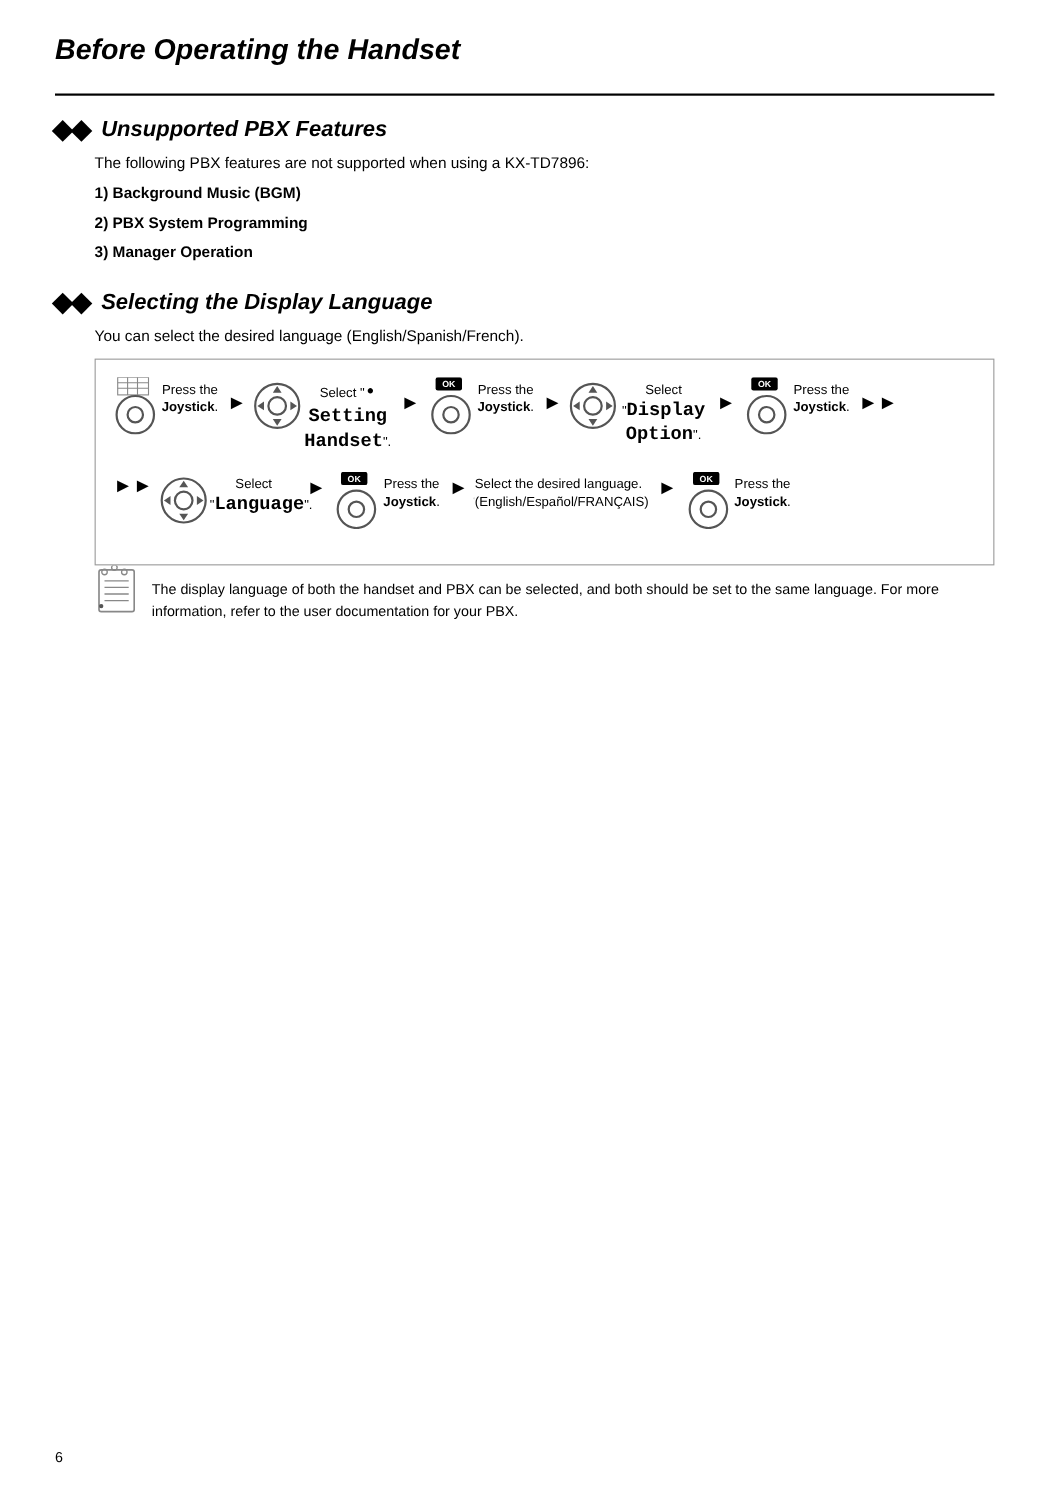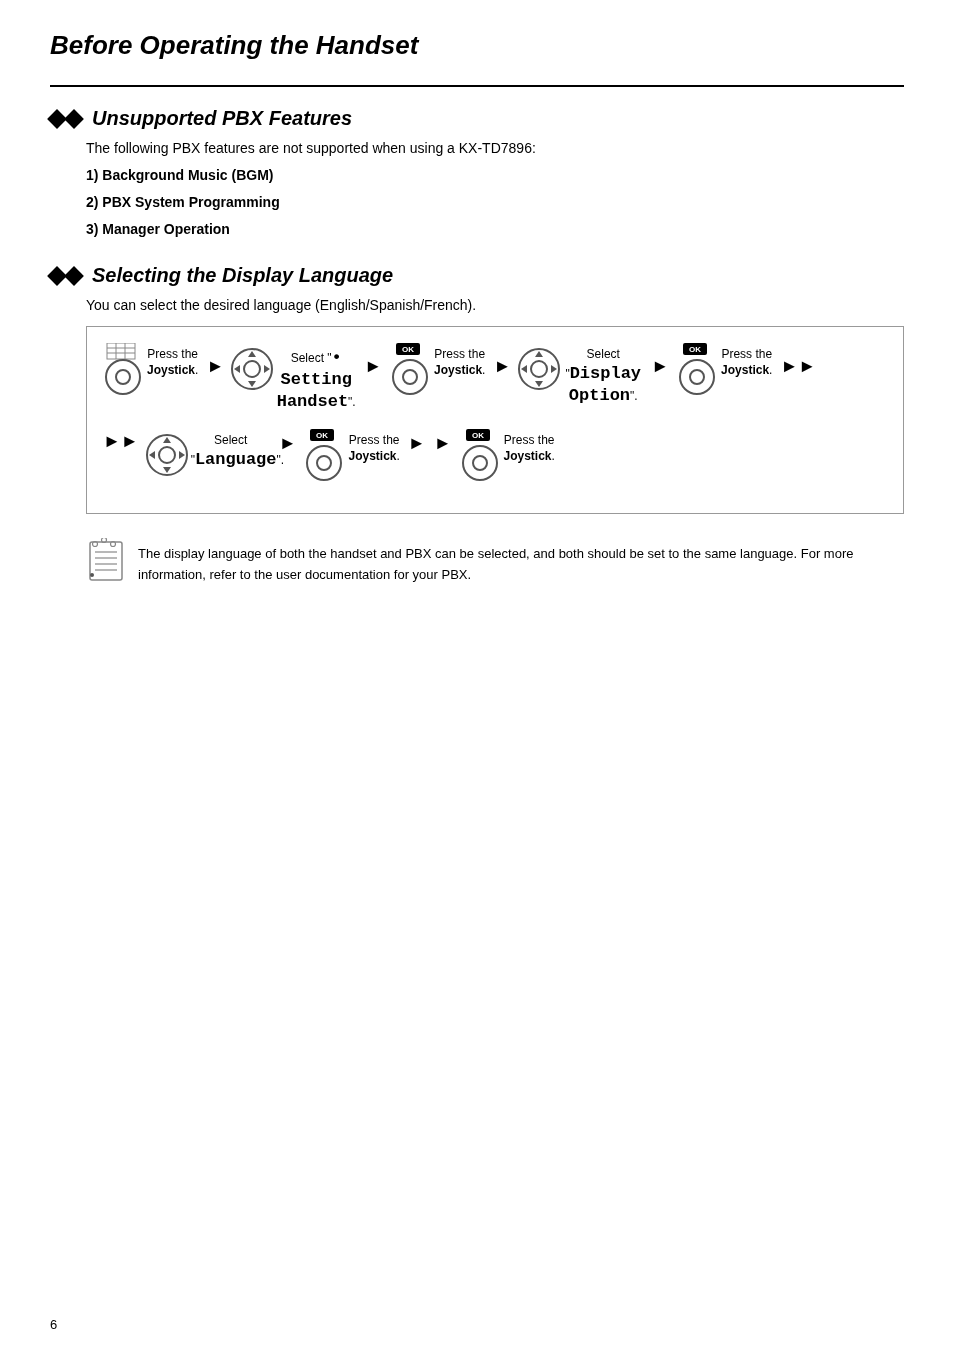--- a/index.html
+++ b/index.html
@@ -116,22 +116,22 @@
 
     .step-label code {
       font-family: 'Courier New', monospace;
       font-size: 17px;
       font-weight: bold;
     }
 
     
     .note-box {
       display: flex;
-      align-items: center;
-      margin-top: 24px;
+      align-items: flex-end;
+      margin-top: 0;
       margin-left: 0;
     }
 
     .note-icon {
       margin-right: 12px;
       font-size: 28px;
       flex-shrink: 0;
     }
 
     .note-text {
@@ -284,20 +284,31 @@
             <rect x="10" y="0" width="24" height="12" rx="2" fill="#000"></rect>
             <text x="22" y="9" font-size="8" font-weight="bold" fill="white" text-anchor="middle" font-family="Arial">OK</text>
             <circle cx="24" cy="34" r="17" fill="white" stroke="#555" stroke-width="2"></circle>
             <circle cx="24" cy="34" r="7" fill="white" stroke="#555" stroke-width="2"></circle>
           </svg>
           <div class="step-label">Press the<br><span class="bold">Joystick</span>.</div>
         </div>
 
         <div class="arrow">►</div>
 
+        <div class="diagram-step" style="max-width:160px;">
+          <svg width="48" height="48" viewBox="0 0 48 48">
+            <circle cx="24" cy="26" r="20" fill="white" stroke="#555" stroke-width="2"></circle>
+            <circle cx="24" cy="26" r="8" fill="white" stroke="#555" stroke-width="2"></circle>
+            <polygon points="24,8 20,14 28,14" fill="#555"></polygon>
+            <polygon points="24,44 20,38 28,38" fill="#555"></polygon>
+            <polygon points="6,26 12,22 12,30" fill="#555"></polygon>
+            <polygon points="42,26 36,22 36,30" fill="#555"></polygon>
+          </svg>
+          <div class="step-label" style="max-width:160px; text-align:left;">Select the desired language.<br>(English/Español/FRANÇAIS)</div>
+        </div>
 
         <div class="arrow">►</div>
 
         <div class="diagram-step">
           <svg width="48" height="52" viewBox="0 0 48 52">
             <rect x="10" y="0" width="24" height="12" rx="2" fill="#000"></rect>
             <text x="22" y="9" font-size="8" font-weight="bold" fill="white" text-anchor="middle" font-family="Arial">OK</text>
             <circle cx="24" cy="34" r="17" fill="white" stroke="#555" stroke-width="2"></circle>
             <circle cx="24" cy="34" r="7" fill="white" stroke="#555" stroke-width="2"></circle>
           </svg>

